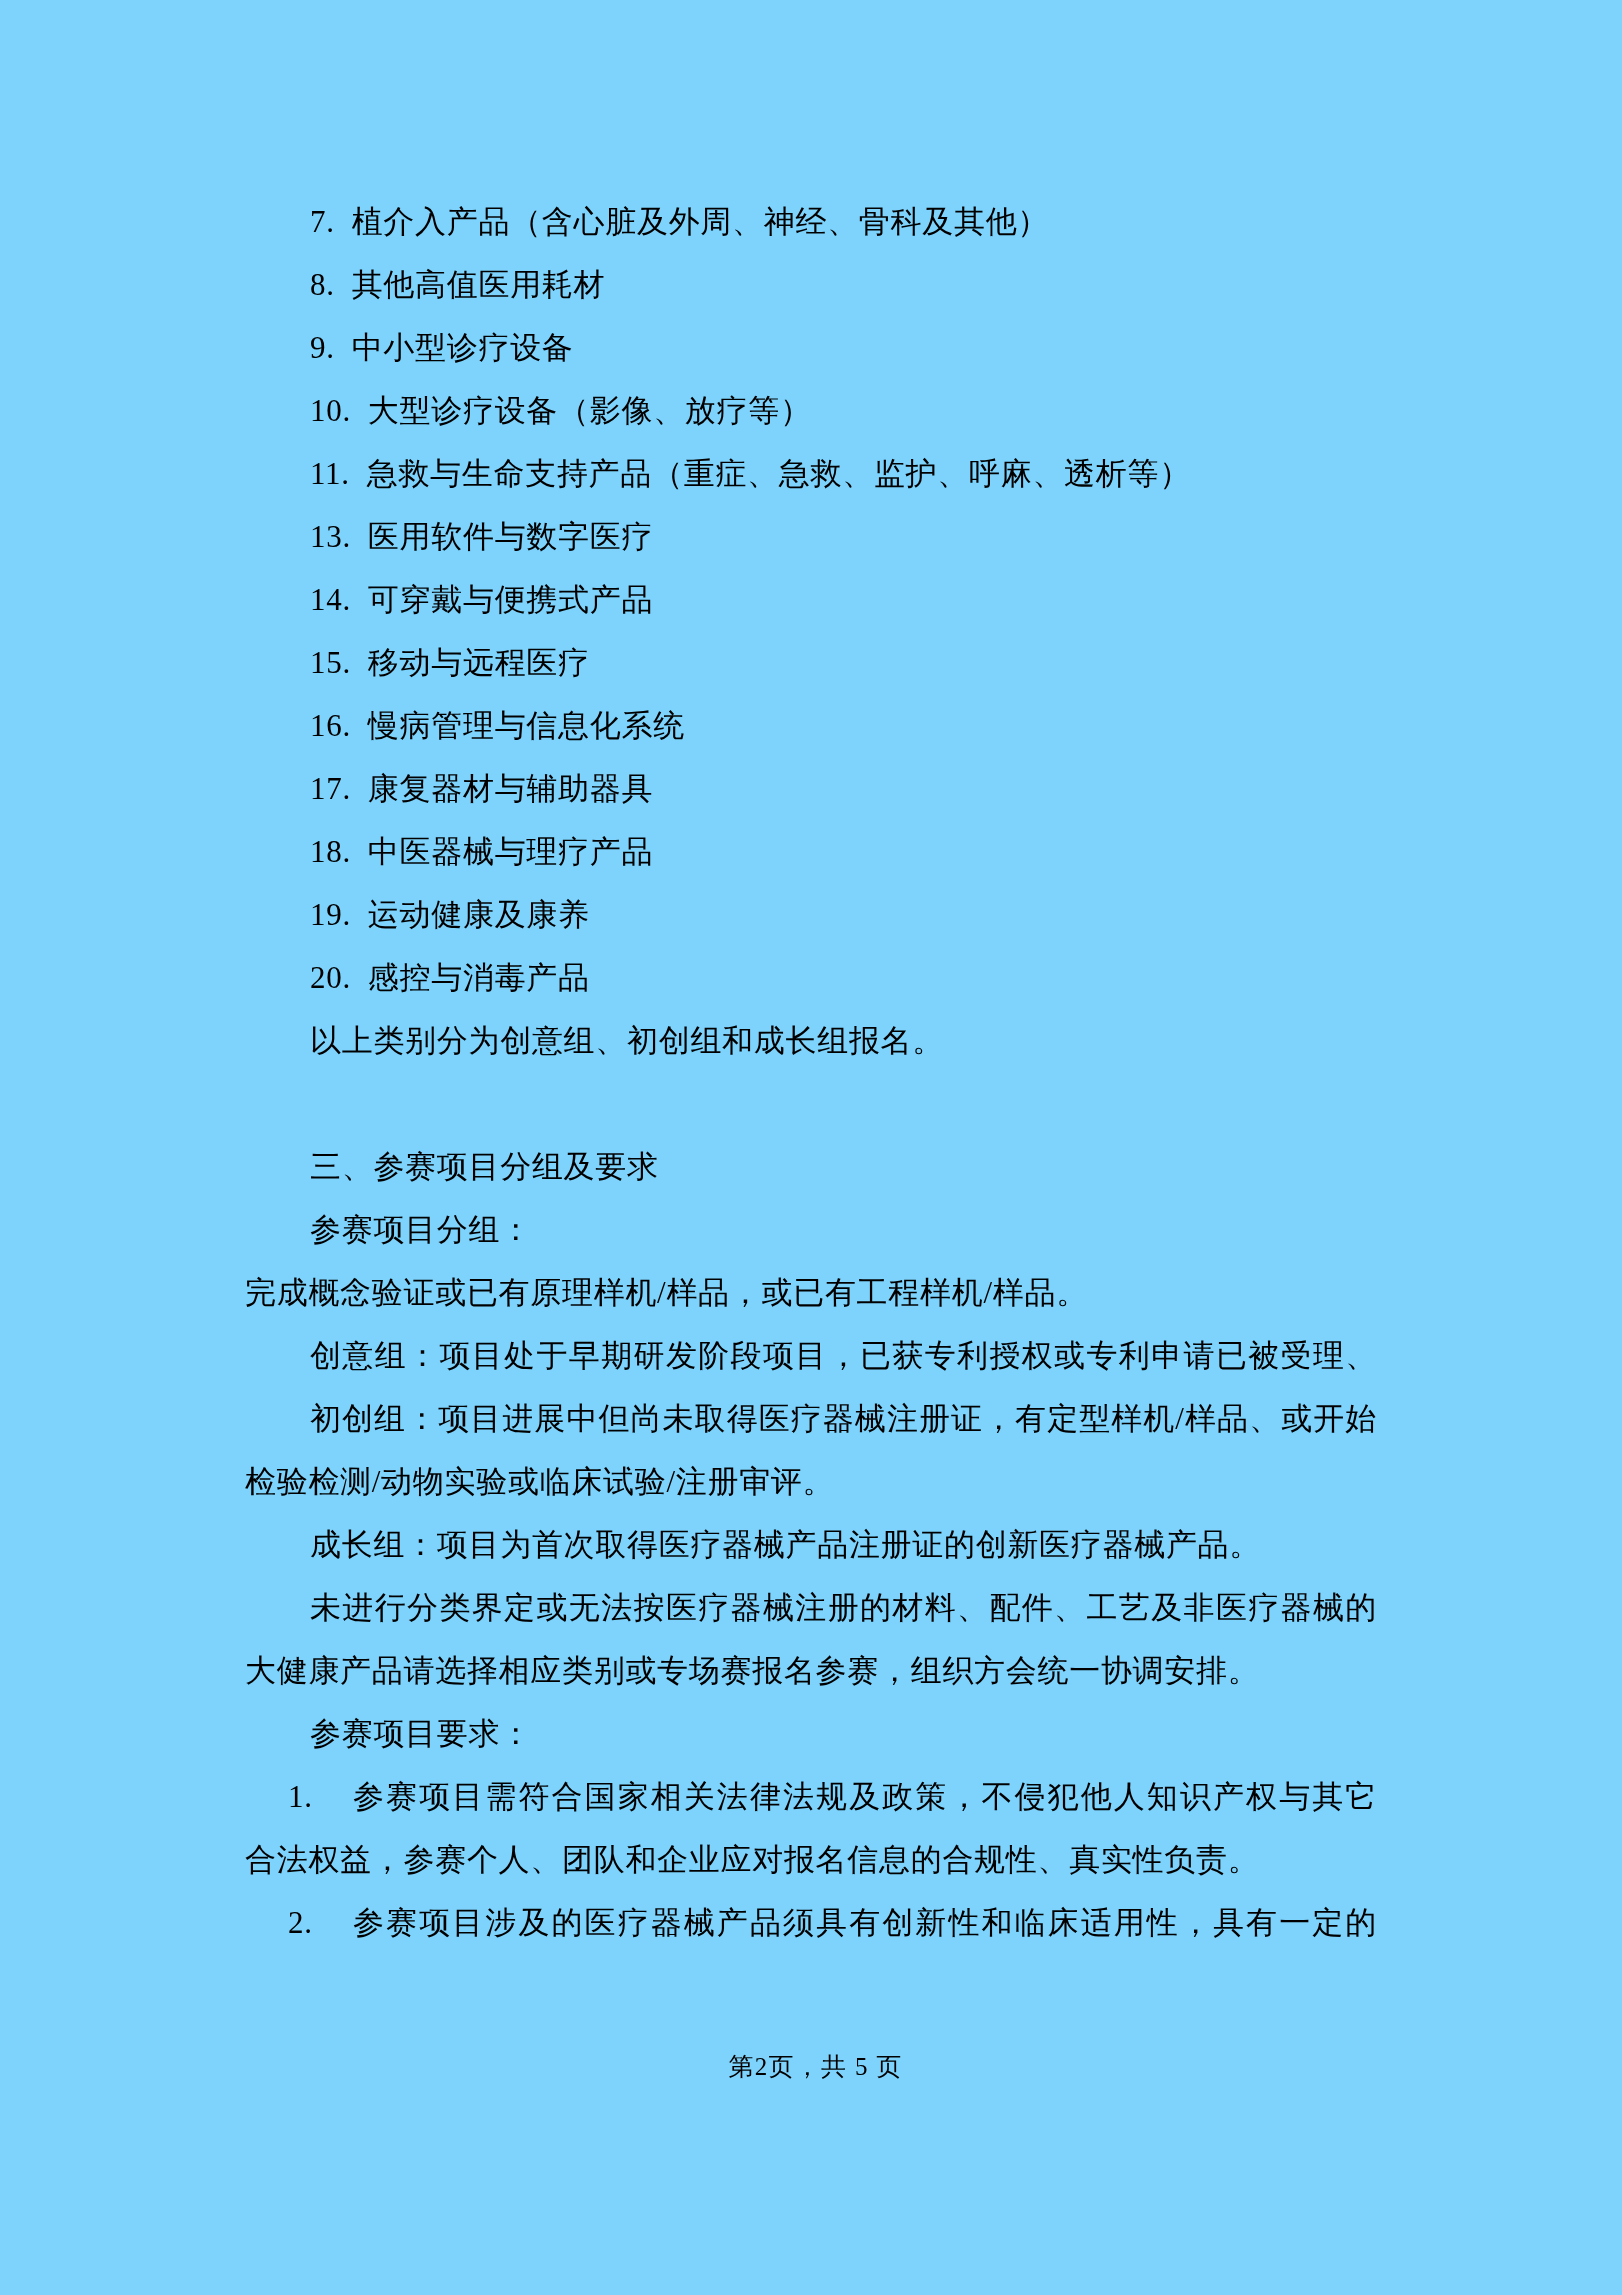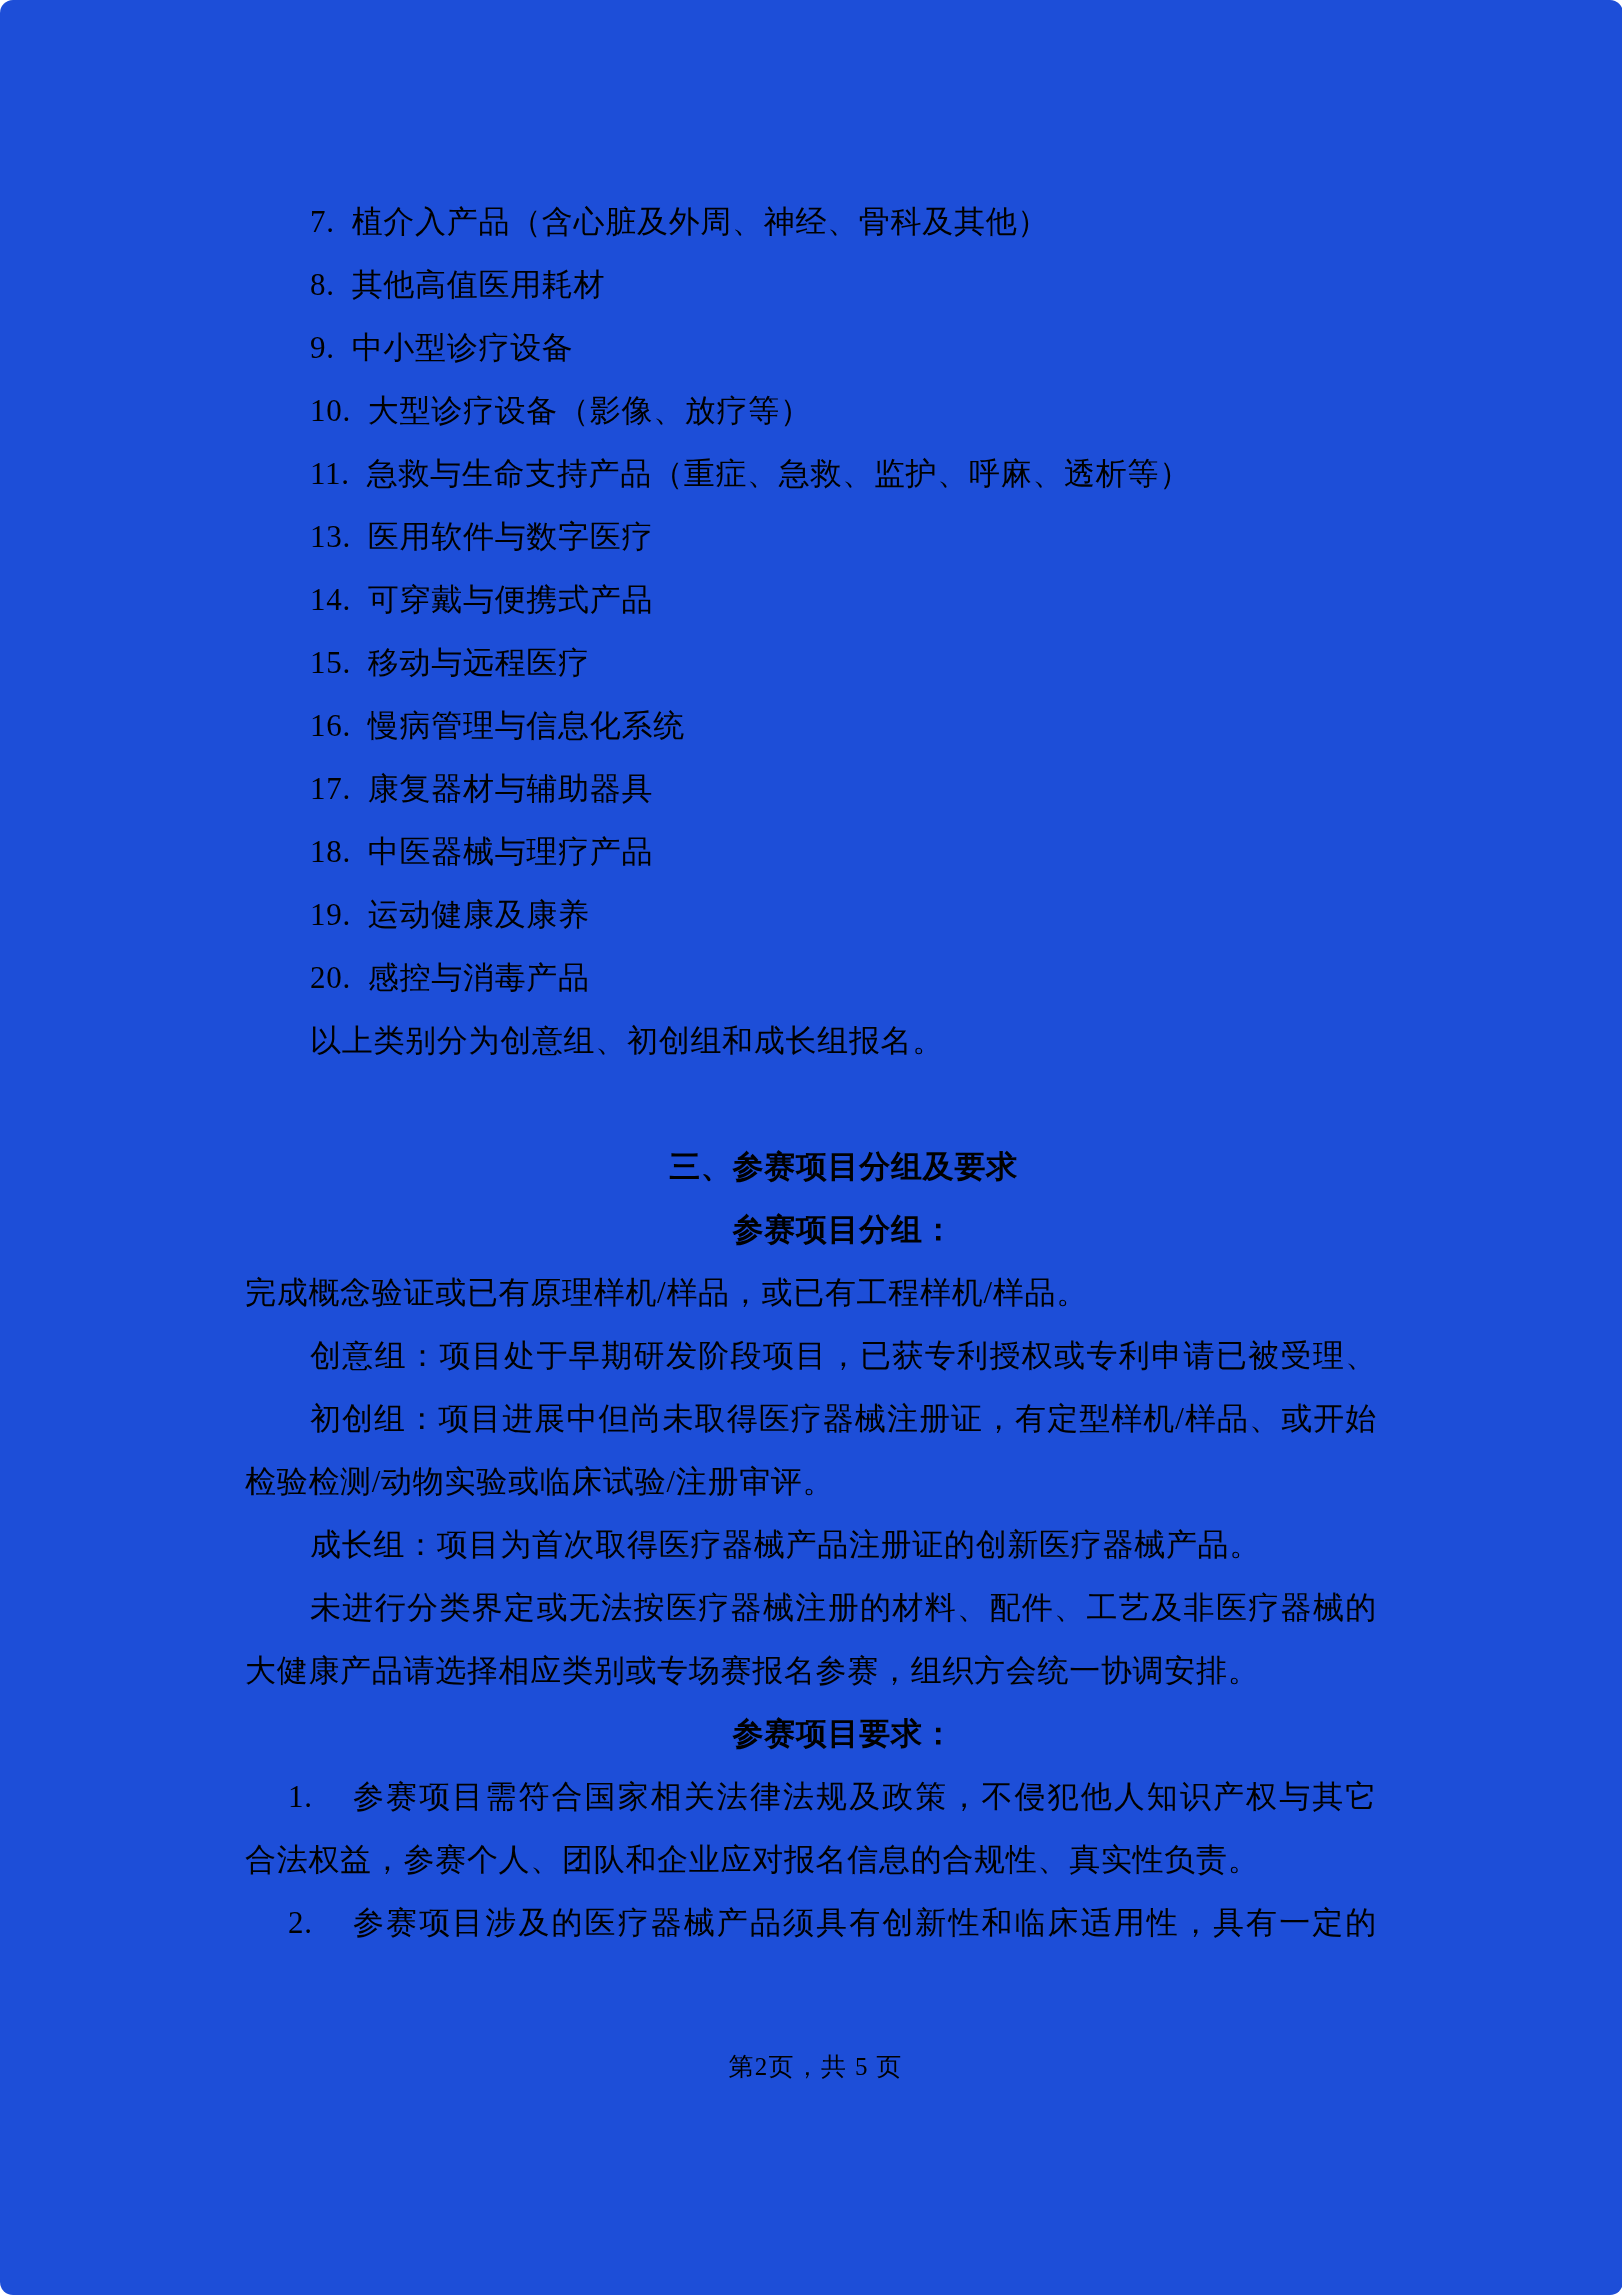--- a/index.html
+++ b/index.html
@@ -4,42 +4,41 @@
 <style>
   html, body {
     margin: 0;
     padding: 0;
     background: #ffffff;
   }
   .page {
     position: relative;
     width: 1623px;
     height: 2295px;
-    background: #1d4ed8;
+    background: #7dd3fc;
     color: #000000;
     font-family: "Liberation Serif", "DejaVu Serif", serif;
     overflow: hidden;
-    border-radius: 13px;
   }
   .content {
     position: absolute;
     left: 245px;
     top: 190px;
     width: 1132px;
     font-size: 31px;
     letter-spacing: 0.7px;
   }
   .line {
     height: 63px;
     line-height: 63px;
     white-space: nowrap;
   }
   .blank {  }
   .ind { padding-left: 65px; }
-  .bold { font-weight: bold; text-align: center; }
+  .bold { font-weight: normal; }
   .fill {
     white-space: normal;
     text-align: justify;
     text-align-last: justify;
   }
   .li { padding-left: 65px; }
   .li .num { margin-right: 17px; }
   .li2 { padding-left: 43px; }
   .li2 .num2 { margin-right: 39px; }
   .footer {

